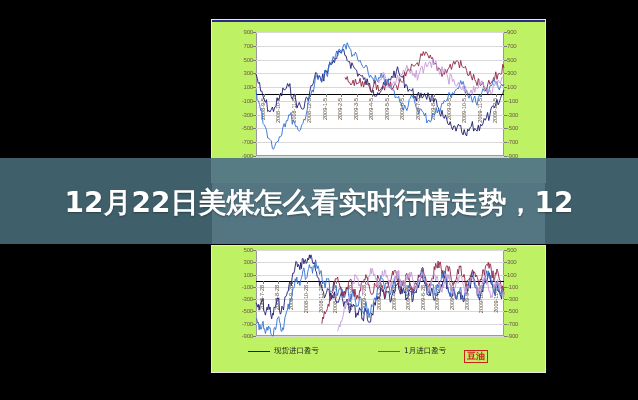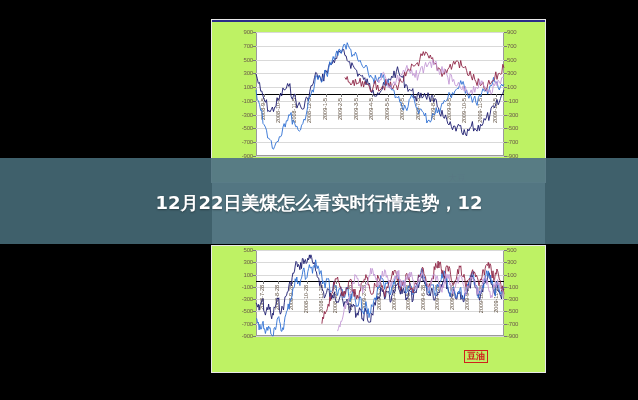--- a/index.html
+++ b/index.html
@@ -61,21 +61,21 @@
   .band-lite{
     position:absolute;left:212px;top:158px;width:333px;height:86px;
     background:rgba(205,223,230,0.80);
   }
   .title-overlay{
     position:absolute;left:0;top:163px;width:638px;height:80px;
     display:flex;flex-direction:column;justify-content:center;align-items:center;
     text-align:center;pointer-events:none;
   }
   .title-line{
-    color:#ffffff;font-weight:bold;font-size:18px;line-height:34px;
+    color:#ffffff;font-weight:bold;font-size:28px;line-height:34px;
     font-family:"DejaVu Sans","Liberation Sans",sans-serif;
     letter-spacing:0px;white-space:nowrap;
     text-shadow:0 1px 2px rgba(0,0,0,.35);
   }
 </style>
 </head>
 <body>
 
 <div id="stage">
 
@@ -258,20 +258,28 @@
           <div class="xtick" style="left: 237.706px; top: 34.7143px;">2009-11-28</div>
           <svg class="series" width="248" height="86">
             <polyline points="0.0,52.8 0.8,54.6 1.6,57.1 2.4,54.3 3.1,60.2 3.9,54.8 4.7,54.1 5.5,52.0 6.3,49.1 7.1,48.7 7.8,61.1 8.6,62.1 9.4,65.1 10.2,61.4 11.0,57.3 11.8,59.8 12.6,54.1 13.3,59.4 14.1,57.0 14.9,65.1 15.7,68.8 16.5,63.3 17.3,65.1 18.1,56.9 18.8,57.7 19.6,56.2 20.4,53.3 21.2,47.9 22.0,49.1 22.8,47.8 23.5,60.5 24.3,64.2 25.1,62.7 25.9,56.2 26.7,57.2 27.5,60.0 28.3,52.8 29.0,46.8 29.8,46.5 30.6,45.1 31.4,41.8 32.2,41.4 33.0,35.2 33.7,31.9 34.5,33.2 35.3,35.8 36.1,27.7 36.9,23.0 37.7,23.3 38.5,21.1 39.2,16.0 40.0,11.4 40.8,12.3 41.6,17.0 42.4,14.4 43.2,16.2 43.9,19.7 44.7,12.5 45.5,18.6 46.3,8.6 47.1,8.6 47.9,13.8 48.7,10.8 49.4,9.5 50.2,13.5 51.0,12.4 51.8,8.2 52.6,9.8 53.4,4.9 54.2,8.4 54.9,4.8 55.7,7.6 56.5,12.3 57.3,13.9 58.1,12.3 58.9,14.0 59.6,20.9 60.4,21.8 61.2,26.5 62.0,27.9 62.8,28.3 63.6,35.5 64.4,31.3 65.1,35.0 65.9,38.1 66.7,40.2 67.5,41.7 68.3,48.1 69.1,46.7 69.8,44.3 70.6,42.4 71.4,38.7 72.2,39.3 73.0,39.0 73.8,46.8 74.6,42.8 75.3,49.1 76.1,44.9 76.9,48.2 77.7,47.4 78.5,41.8 79.3,49.1 80.1,51.1 80.8,52.9 81.6,51.6 82.4,52.3 83.2,49.4 84.0,46.6 84.8,44.2 85.5,42.3 86.3,48.5 87.1,52.0 87.9,56.5 88.7,51.7 89.5,51.7 90.3,52.9 91.0,49.1 91.8,54.7 92.6,52.8 93.4,63.1 94.2,61.4 95.0,54.4 95.7,56.3 96.5,56.8 97.3,54.1 98.1,56.2 98.9,55.3 99.7,67.5 100.5,65.1 101.2,62.8 102.0,65.3 102.8,60.5 103.6,57.7 104.4,60.2 105.2,59.4 105.9,69.1 106.7,68.8 107.5,71.1 108.3,62.7 109.1,58.3 109.9,61.4 110.7,60.6 111.4,69.1 112.2,71.8 113.0,72.5 113.8,72.0 114.6,72.0 115.4,63.2 116.2,63.9 116.9,65.2 117.7,56.1 118.5,52.6 119.3,55.3 120.1,48.8 120.9,46.0 121.6,49.2 122.4,46.7 123.2,48.3 124.0,46.6 124.8,37.5 125.6,39.3 126.4,41.7 127.1,39.6 127.9,44.4 128.7,49.1 129.5,47.2 130.3,40.9 131.1,42.1 131.8,41.8 132.6,41.4 133.4,44.6 134.2,52.2 135.0,51.6 135.8,45.7 136.6,43.8 137.3,39.9 138.1,43.0 138.9,42.1 139.7,34.4 140.5,35.5 141.3,34.4 142.1,32.8 142.8,39.1 143.6,40.9 144.4,44.2 145.2,37.6 146.0,43.8 146.8,39.1 147.5,38.1 148.3,43.0 149.1,41.3 149.9,50.0 150.7,47.9 151.5,48.3 152.3,45.7 153.0,40.0 153.8,40.5 154.6,41.5 155.4,41.0 156.2,51.9 157.0,50.4 157.7,44.2 158.5,42.2 159.3,41.6 160.1,43.0 160.9,38.8 161.7,33.8 162.5,37.6 163.2,34.4 164.0,31.3 164.8,28.2 165.6,27.4 166.4,24.6 167.2,31.6 167.9,30.4 168.7,32.0 169.5,35.6 170.3,34.1 171.1,44.7 171.9,44.7 172.7,45.5 173.4,43.6 174.2,46.0 175.0,41.8 175.8,38.1 176.6,40.4 177.4,48.5 178.2,50.4 178.9,49.1 179.7,46.4 180.5,45.4 181.3,45.7 182.1,41.8 182.9,42.9 183.6,42.4 184.4,36.7 185.2,34.4 186.0,37.4 186.8,31.5 187.6,31.4 188.4,25.8 189.1,27.9 189.9,26.9 190.7,39.0 191.5,36.9 192.3,39.9 193.1,43.4 193.8,43.1 194.6,46.7 195.4,47.5 196.2,45.9 197.0,41.2 197.8,39.3 198.6,41.2 199.3,48.2 200.1,49.0 200.9,49.1 201.7,42.6 202.5,44.1 203.3,43.3 204.1,41.8 204.8,49.4 205.6,48.3 206.4,45.5 207.2,51.6 208.0,51.6 208.8,44.5 209.5,42.9 210.3,44.2 211.1,42.4 211.9,38.0 212.7,32.8 213.5,35.6 214.3,38.3 215.0,31.5 215.8,24.3 216.6,27.0 217.4,28.6 218.2,29.3 219.0,37.0 219.7,38.1 220.5,37.8 221.3,45.5 222.1,43.4 222.9,47.9 223.7,50.3 224.5,45.3 225.2,41.3 226.0,40.5 226.8,42.1 227.6,33.5 228.4,33.4 229.2,33.2 229.9,30.2 230.7,33.0 231.5,27.4 232.3,24.6 233.1,22.7 233.9,26.0 234.7,31.8 235.4,34.4 236.2,34.3 237.0,38.3 237.8,41.9 238.6,44.2 239.4,40.6 240.2,35.6 240.9,34.1 241.7,36.9 242.5,41.8 243.3,41.3 244.1,44.8 244.9,46.7 245.6,49.0 246.4,38.9 247.2,40.2 248.0,39.3" fill="none" stroke="#1b1b6e" stroke-width="0.9"></polyline>
             <polyline points="0.0,68.8 0.8,68.7 1.6,73.2 2.4,72.2 3.1,79.9 3.9,74.4 4.7,79.2 5.5,78.9 6.3,73.7 7.1,71.3 7.8,79.0 8.6,78.8 9.4,83.5 10.2,80.1 11.0,77.1 11.8,80.4 12.6,76.2 13.3,78.2 14.1,77.7 14.9,84.0 15.7,84.8 16.5,86.0 17.3,85.8 18.1,78.0 18.8,77.4 19.6,79.6 20.4,75.6 21.2,69.1 22.0,67.6 22.8,66.6 23.5,71.3 24.3,73.9 25.1,81.1 25.9,81.3 26.7,77.7 27.5,79.5 28.3,72.5 29.0,67.1 29.8,64.8 30.6,61.4 31.4,60.2 32.2,53.9 33.0,59.1 33.7,53.2 34.5,49.1 35.3,49.4 36.1,45.8 36.9,38.5 37.7,38.1 38.5,36.2 39.2,28.7 40.0,32.0 40.8,27.0 41.6,34.0 42.4,32.5 43.2,31.7 43.9,35.6 44.7,29.9 45.5,28.2 46.3,24.4 47.1,19.7 47.9,17.9 48.7,22.8 49.4,29.5 50.2,28.3 51.0,27.4 51.8,21.8 52.6,18.4 53.4,14.7 54.2,18.0 54.9,17.8 55.7,16.9 56.5,23.3 57.3,16.2 58.1,15.3 58.9,17.6 59.6,9.8 60.4,14.6 61.2,18.6 62.0,15.8 62.8,18.4 63.6,24.4 64.4,22.1 65.1,20.6 65.9,27.0 66.7,33.8 67.5,30.9 68.3,32.7 69.1,38.1 69.8,33.0 70.6,28.5 71.4,29.2 72.2,28.3 73.0,30.0 73.8,40.0 74.6,41.7 75.3,41.8 76.1,41.1 76.9,38.5 77.7,31.6 78.5,34.4 79.3,36.8 80.1,36.3 80.8,42.5 81.6,45.5 82.4,41.3 83.2,38.5 84.0,39.2 84.8,36.9 85.5,40.3 86.3,39.4 87.1,46.1 87.9,47.9 88.7,47.4 89.5,43.5 90.3,37.2 91.0,39.3 91.8,37.2 92.6,45.3 93.4,48.1 94.2,51.6 95.0,44.3 95.7,48.5 96.5,41.0 97.3,43.0 98.1,42.1 98.9,47.7 99.7,52.4 100.5,56.5 101.2,55.8 102.0,56.4 102.8,53.1 103.6,46.7 104.4,46.9 105.2,48.9 105.9,61.3 106.7,61.4 107.5,64.1 108.3,60.2 109.1,56.7 109.9,51.6 110.7,56.3 111.4,63.9 112.2,58.6 113.0,67.6 113.8,62.8 114.6,63.2 115.4,54.7 116.2,56.5 116.9,55.7 117.7,50.9 118.5,48.0 119.3,47.9 120.1,50.1 120.9,44.0 121.6,36.8 122.4,38.1 123.2,37.5 124.0,35.3 124.8,25.6 125.6,28.3 126.4,28.4 127.1,29.8 127.9,34.7 128.7,39.3 129.5,32.8 130.3,33.1 131.1,33.8 131.8,31.9 132.6,35.0 133.4,37.8 134.2,44.9 135.0,43.0 135.8,36.6 136.6,37.2 137.3,32.2 138.1,34.4 138.9,28.5 139.7,26.4 140.5,26.2 141.3,25.8 142.1,24.8 142.8,30.1 143.6,30.9 144.4,38.1 145.2,35.3 146.0,32.4 146.8,35.9 147.5,30.7 148.3,33.1 149.1,36.4 149.9,43.1 150.7,41.8 151.5,41.4 152.3,36.0 153.0,37.8 153.8,33.2 154.6,35.6 155.4,36.1 156.2,44.4 157.0,44.2 157.7,39.5 158.5,41.1 159.3,37.1 160.1,35.6 160.9,33.1 161.7,35.1 162.5,25.1 163.2,27.0 164.0,25.1 164.8,22.5 165.6,18.6 166.4,19.7 167.2,26.0 167.9,28.4 168.7,26.7 169.5,33.2 170.3,38.0 171.1,33.9 171.9,40.1 172.7,43.0 173.4,43.5 174.2,34.2 175.0,35.5 175.8,34.4 176.6,34.9 177.4,34.7 178.2,42.2 178.9,45.5 179.7,45.7 180.5,39.3 181.3,34.1 182.1,36.9 182.9,35.0 183.6,32.6 184.4,31.8 185.2,29.5 186.0,22.3 186.8,28.2 187.6,22.3 188.4,20.9 189.1,26.4 189.9,30.4 190.7,26.7 191.5,34.4 192.3,41.7 193.1,42.4 193.8,46.3 194.6,44.2 195.4,39.6 196.2,38.5 197.0,37.5 197.8,36.9 198.6,43.6 199.3,43.8 200.1,48.1 200.9,46.7 201.7,43.6 202.5,41.2 203.3,43.3 204.1,38.1 204.8,37.4 205.6,46.7 206.4,47.1 207.2,49.1 208.0,47.9 208.8,43.2 209.5,44.1 210.3,40.5 211.1,34.1 211.9,35.7 212.7,32.8 213.5,31.9 214.3,25.5 215.0,27.8 215.8,22.8 216.6,23.3 217.4,21.2 218.2,34.5 219.0,33.8 219.7,35.6 220.5,35.5 221.3,37.8 222.1,47.7 222.9,45.5 223.7,40.9 224.5,44.1 225.2,41.3 226.0,38.1 226.8,35.2 227.6,38.0 228.4,28.3 229.2,30.7 229.9,24.4 230.7,20.7 231.5,25.9 232.3,20.9 233.1,27.8 233.9,28.6 234.7,25.0 235.4,33.2 236.2,30.6 237.0,34.8 237.8,38.4 238.6,43.0 239.4,46.1 240.2,33.6 240.9,31.6 241.7,34.4 242.5,34.0 243.3,40.0 244.1,42.9 244.9,44.2 245.6,38.4 246.4,38.0 247.2,38.4 248.0,36.9" fill="none" stroke="#2e6fd4" stroke-width="0.9"></polyline>
             <polyline points="65.9,73.7 66.7,67.0 67.5,68.7 68.3,61.4 69.1,63.9 69.8,62.1 70.6,61.1 71.4,58.5 72.2,54.1 73.0,56.3 73.8,47.1 74.6,50.7 75.3,44.2 76.1,43.5 76.9,41.5 77.7,31.8 78.5,34.4 79.3,28.7 80.1,28.9 80.8,28.9 81.6,27.0 82.4,32.2 83.2,32.8 84.0,37.2 84.8,36.9 85.5,44.2 86.3,45.9 87.1,41.4 87.9,46.7 88.7,41.1 89.5,44.2 90.3,38.1 91.0,38.1 91.8,39.0 92.6,32.1 93.4,30.5 94.2,29.5 95.0,29.3 95.7,32.4 96.5,41.3 97.3,39.3 98.1,46.5 98.9,39.0 99.7,44.8 100.5,49.1 101.2,45.1 102.0,48.3 102.8,47.8 103.6,40.5 104.4,41.1 105.2,33.2 105.9,32.5 106.7,31.9 107.5,32.2 108.3,28.9 109.1,29.7 109.9,24.6 110.7,27.7 111.4,27.3 112.2,35.2 113.0,34.4 113.8,39.5 114.6,42.8 115.4,44.4 116.2,44.2 116.9,44.0 117.7,40.9 118.5,33.0 119.3,35.6 120.1,36.5 120.9,36.5 121.6,25.2 122.4,27.0 123.2,29.2 124.0,31.3 124.8,33.1 125.6,36.9 126.4,35.6 127.1,40.3 127.9,41.6 128.7,46.7 129.5,41.8 130.3,38.9 131.1,36.6 131.8,38.1 132.6,32.5 133.4,31.4 134.2,31.5 135.0,29.5 135.8,25.7 136.6,21.1 137.3,25.0 138.1,20.9 138.9,20.0 139.7,21.3 140.5,24.7 141.3,30.7 142.1,28.9 142.8,36.6 143.6,36.3 144.4,40.5 145.2,38.5 146.0,31.8 146.8,35.2 147.5,31.9 148.3,33.3 149.1,32.4 149.9,24.5 150.7,23.3 151.5,25.8 152.3,29.6 153.0,27.0 153.8,33.2 154.6,39.9 155.4,38.4 156.2,37.9 157.0,43.0 157.7,40.7 158.5,34.2 159.3,32.6 160.1,34.4 160.9,33.7 161.7,31.7 162.5,24.8 163.2,25.8 164.0,26.7 164.8,23.7 165.6,23.2 166.4,17.2 167.2,18.1 167.9,23.8 168.7,25.4 169.5,27.0 170.3,32.1 171.1,36.2 171.9,36.7 172.7,36.9 173.4,33.6 174.2,36.5 175.0,32.8 175.8,28.3 176.6,28.3 177.4,29.0 178.2,16.6 178.9,19.7 179.7,13.3 180.5,16.8 181.3,18.2 182.1,11.1 182.9,18.0 183.6,12.3 184.4,12.0 185.2,18.4 186.0,23.6 186.8,20.4 187.6,26.6 188.4,27.0 189.1,28.6 189.9,17.3 190.7,15.7 191.5,16.0 192.3,21.3 193.1,16.5 193.8,18.4 194.6,24.6 195.4,30.6 196.2,32.7 197.0,35.1 197.8,34.4 198.6,32.0 199.3,30.5 200.1,29.8 200.9,25.8 201.7,19.4 202.5,23.9 203.3,15.8 204.1,17.2 204.8,15.8 205.6,25.4 206.4,26.3 207.2,27.0 208.0,24.3 208.8,28.8 209.5,35.7 210.3,36.9 211.1,30.7 211.9,30.6 212.7,29.7 213.5,28.3 214.3,30.3 215.0,24.5 215.8,22.0 216.6,19.7 217.4,24.3 218.2,21.8 219.0,23.0 219.7,27.0 220.5,25.2 221.3,27.3 222.1,30.1 222.9,35.6 223.7,32.4 224.5,28.9 225.2,30.1 226.0,27.0 226.8,19.7 227.6,19.9 228.4,25.2 229.2,18.4 229.9,15.4 230.7,14.4 231.5,15.5 232.3,12.3 233.1,18.3 233.9,13.6 234.7,15.0 235.4,20.9 236.2,28.0 237.0,20.8 237.8,30.7 238.6,29.5 239.4,22.8 240.2,24.3 240.9,19.0 241.7,20.9 242.5,25.1 243.3,29.1 244.1,30.3 244.9,34.4 245.6,41.2 246.4,35.8 247.2,38.5 248.0,44.2" fill="none" stroke="#8f2545" stroke-width="0.9"></polyline>
             <polyline points="81.6,81.1 82.4,78.7 83.2,75.3 84.0,76.9 84.8,71.3 85.5,71.6 86.3,69.4 87.1,65.9 87.9,61.4 88.7,54.8 89.5,58.9 90.3,51.7 91.0,51.6 91.8,53.6 92.6,48.1 93.4,49.1 94.2,41.8 95.0,41.5 95.7,42.0 96.5,32.0 97.3,33.2 98.1,34.0 98.9,24.5 99.7,26.0 100.5,25.8 101.2,28.8 102.0,28.4 102.8,36.0 103.6,34.4 104.4,37.3 105.2,36.5 105.9,37.3 106.7,43.0 107.5,37.1 108.3,36.6 109.1,38.0 109.9,34.4 110.7,34.4 111.4,32.9 112.2,30.4 113.0,25.8 113.8,26.0 114.6,18.3 115.4,24.0 116.2,18.4 116.9,20.6 117.7,25.8 118.5,24.0 119.3,27.0 120.1,29.9 120.9,28.0 121.6,37.0 122.4,35.6 123.2,31.3 124.0,33.5 124.8,29.6 125.6,27.0 126.4,21.0 127.1,26.3 127.9,25.9 128.7,19.7 129.5,20.8 130.3,27.3 131.1,25.3 131.8,28.3 132.6,31.7 133.4,30.0 134.2,34.1 135.0,36.9 135.8,31.3 136.6,32.4 137.3,29.5 138.1,28.3 138.9,26.1 139.7,29.2 140.5,25.2 141.3,20.9 142.1,27.5 142.8,20.3 143.6,30.8 144.4,29.5 145.2,36.6 146.0,30.4 146.8,32.0 147.5,38.1 148.3,30.9 149.1,36.8 149.9,26.7 150.7,29.5 151.5,27.3 152.3,23.6 153.0,28.7 153.8,22.1 154.6,26.9 155.4,22.2 156.2,26.7 157.0,30.7 157.7,30.7 158.5,36.3 159.3,37.6 160.1,39.3 160.9,37.0 161.7,32.7 162.5,28.1 163.2,30.7 164.0,31.7 164.8,27.0 165.6,22.5 166.4,23.3 167.2,25.9 167.9,29.5 168.7,30.2 169.5,31.9 170.3,31.3 171.1,33.6 171.9,37.1 172.7,40.5 173.4,35.9 174.2,37.5 175.0,30.4 175.8,31.9 176.6,25.2 177.4,25.3 178.2,24.0 178.9,24.6 179.7,30.9 180.5,27.0 181.3,25.8 182.1,30.7 182.9,32.6 183.6,37.4 184.4,34.8 185.2,39.3 186.0,42.3 186.8,34.8 187.6,37.9 188.4,30.7 189.1,33.5 189.9,23.6 190.7,28.3 191.5,24.6 192.3,28.5 193.1,24.3 193.8,35.0 194.6,33.2 195.4,37.2 196.2,39.8 197.0,44.0 197.8,41.8 198.6,38.1 199.3,37.7 200.1,32.4 200.9,33.2 201.7,27.2 202.5,33.4 203.3,24.8 204.1,25.8 204.8,26.4 205.6,26.9 206.4,30.5 207.2,34.4 208.0,36.7 208.8,42.9 209.5,45.7 210.3,43.0 211.1,35.7 211.9,37.8 212.7,37.0 213.5,34.4 214.3,29.9 215.0,27.0 215.8,28.6 216.6,27.0 217.4,30.8 218.2,31.5 219.0,30.2 219.7,35.6 220.5,39.3 221.3,44.5 222.1,37.8 222.9,44.2 223.7,43.4 224.5,43.4 225.2,38.8 226.0,35.6 226.8,28.9 227.6,33.1 228.4,26.3 229.2,28.3 229.9,27.9 230.7,34.5 231.5,30.7 232.3,36.9 233.1,41.5 233.9,41.1 234.7,48.0 235.4,45.5 236.2,47.3 237.0,40.4 237.8,34.5 238.6,36.9 239.4,30.9 240.2,37.6 240.9,35.2 241.7,29.5 242.5,35.0 243.3,32.6 244.1,38.9 244.9,38.1 245.6,39.8 246.4,39.6 247.2,41.7 248.0,46.7" fill="none" stroke="#c49ad6" stroke-width="0.9"></polyline>
           </svg>
         </div>
 
       <div class="legend" id="legend" style="top:98px;">
+          <div class="legend-item">
+            <span class="legend-swatch" style="border-top-color: rgb(27, 27, 110);"></span>
+            <span class="legend-label">现货进口盈亏</span>
+          </div>
+          <div class="legend-item">
+            <span class="legend-swatch" style="border-top-color: rgb(46, 111, 212);"></span>
+            <span class="legend-label">1月进口盈亏</span>
+          </div>
         </div>
 
       <div class="brand-badge" style="left:252px;top:104px;">豆油</div>
     </div>
   </div>
 
   <div class="band-lite"></div>
   <div class="band"></div>
 
   <div class="title-overlay">

